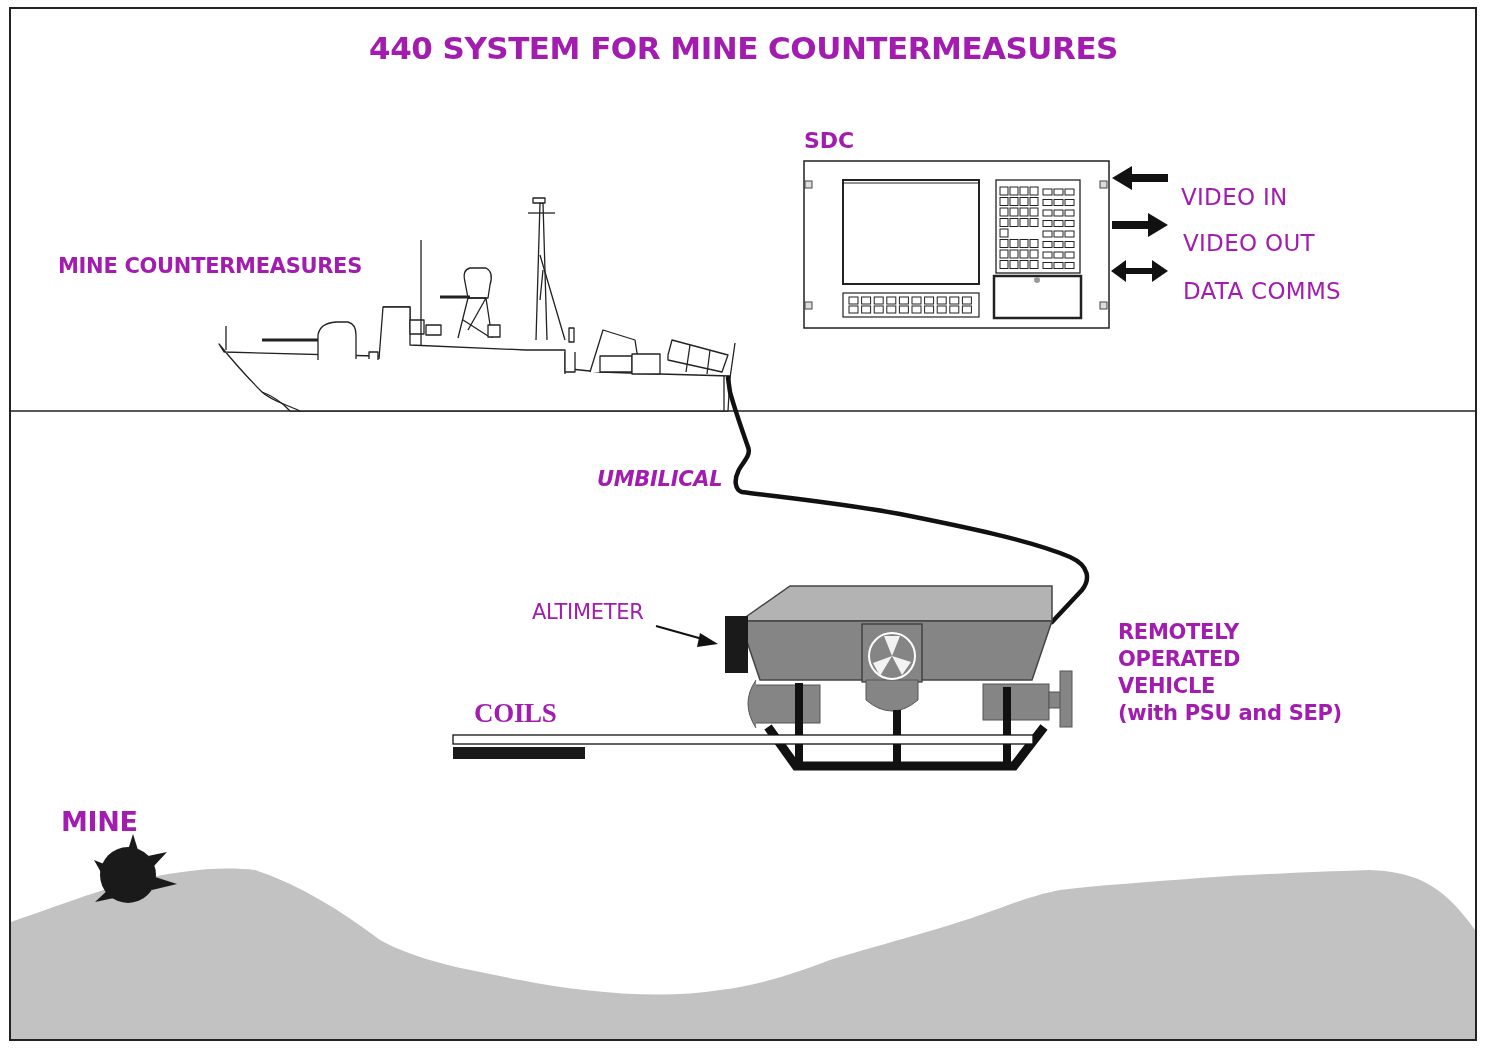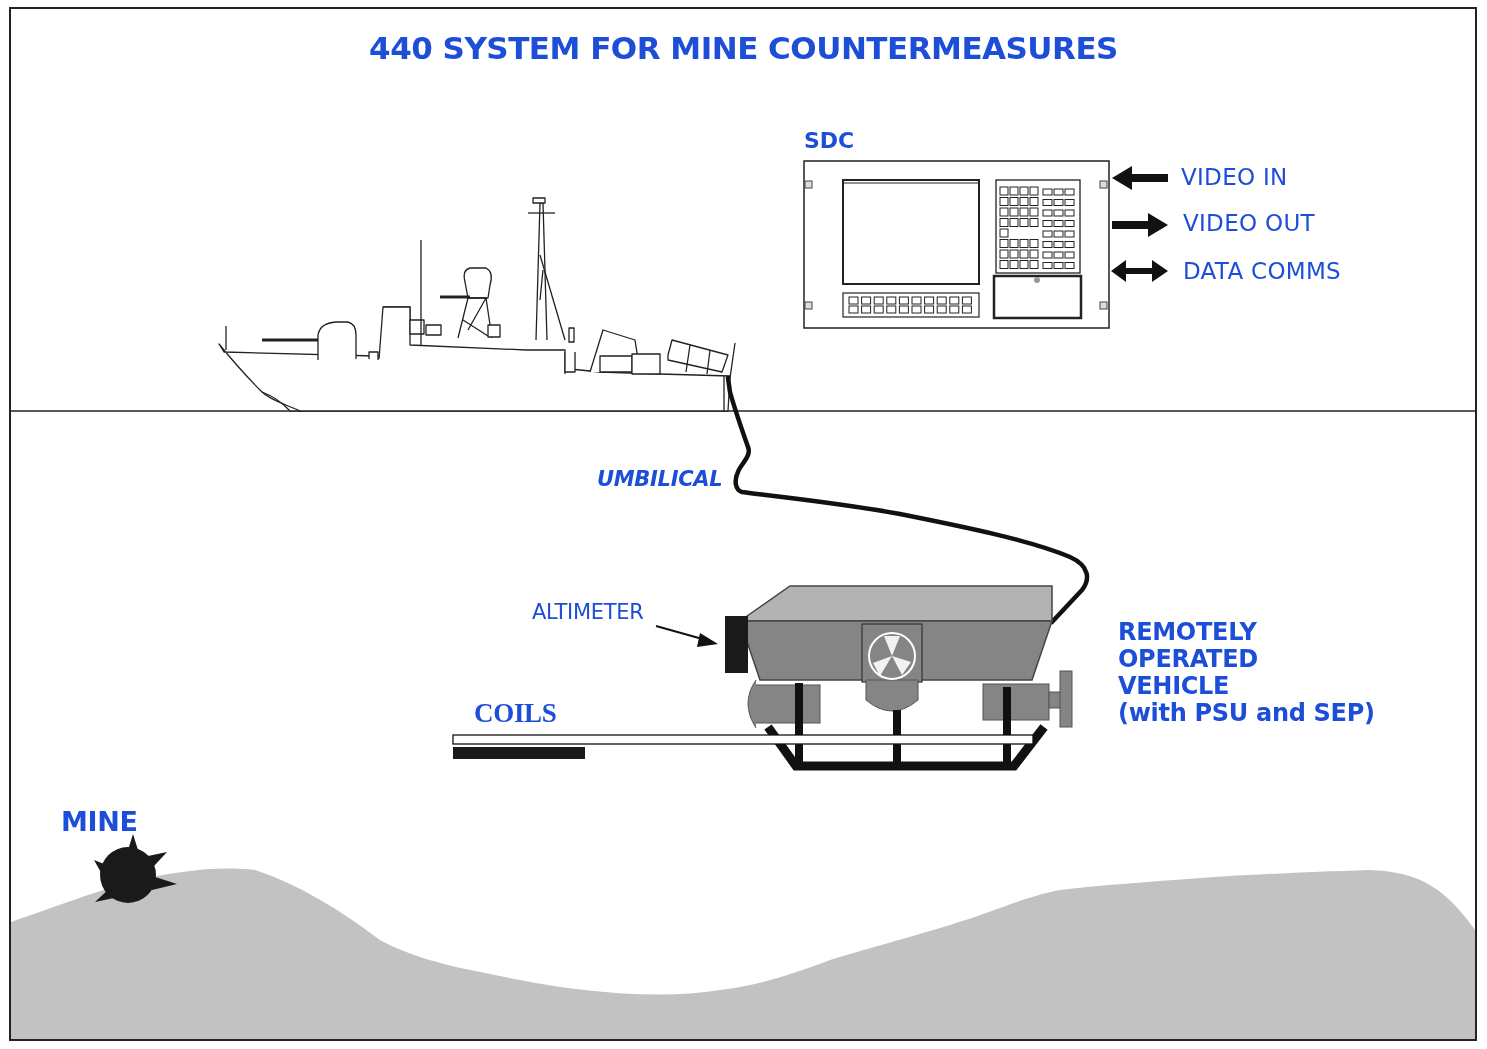--- a/index.html
+++ b/index.html
@@ -1,26 +1,26 @@
 <!DOCTYPE html>
 <html><head>
 <meta charset="utf-8">
 <style>
   html, body { margin: 0; padding: 0; background: #ffffff; }
   body { width: 1487px; height: 1049px; position: relative; overflow: hidden; font-family: "DejaVu Sans", sans-serif; }
   #stage { position: absolute; left: 0; top: 0; width: 1487px; height: 1049px; }
-  .lbl { position: absolute; color: #1d4ed8; font-family: "DejaVu Sans", sans-serif; white-space: nowrap; }
+  .lbl { position: absolute; color: #a21caf; font-family: "DejaVu Sans", sans-serif; white-space: nowrap; }
   .title { left: 0; width: 1487px; text-align: center; top: 30px; font-size: 31px; font-weight: bold; letter-spacing: -0.5px; }
   .vessel-label { left: 40px; width: 340px; top: 252px; font-size: 21px; font-weight: bold; text-align: center; line-height: 28px; letter-spacing: -0.3px; }
   .sdc-label { left: 804px; top: 128px; font-size: 22px; font-weight: bold; }
-  .io-label { font-size: 23px; font-weight: normal; letter-spacing: 0.3px; }
+  .io-label { font-size: 23px; font-weight: normal; letter-spacing: 0.3px; margin-top: 20px; }
   .umb-label { left: 597px; top: 467px; font-size: 21px; font-weight: bold; letter-spacing: -0.3px; font-style: italic; }
   .alt-label { left: 532px; top: 600px; font-size: 21px; font-weight: normal; letter-spacing: -0.3px; }
   .coils-label { left: 474px; top: 698px; font-size: 27px; font-weight: bold; letter-spacing: -0.3px; font-family: Liberation Serif, serif; }
-  .rov-label { left: 1118px; top: 619px; font-size: 24px; font-weight: bold; line-height: 27px; letter-spacing: -0.3px; }
+  .rov-label { left: 1118px; top: 619px; font-size: 21px; font-weight: bold; line-height: 27px; letter-spacing: -0.3px; }
   .mine-label { left: 61px; top: 806px; font-size: 27px; font-weight: bold; letter-spacing: -0.3px; }
 </style>
 </head>
 <body>
 
 <div id="stage">
   <svg width="1487" height="1049" viewBox="0 0 1487 1049" xmlns="http://www.w3.org/2000/svg">
 
     <rect x="10" y="8" width="1466" height="1032" fill="#ffffff" stroke="#222" stroke-width="2"></rect>
 
@@ -213,20 +213,21 @@
       <path d="M177,884 L152,876 L152,890 Z"></path>
       <path d="M94,860 L109,866 L103,876 Z"></path>
       <path d="M95,902 L110,888 L114,898 Z"></path>
     </g>
   </svg>
 
   
   <div class="lbl title">440 SYSTEM FOR MINE COUNTERMEASURES</div>
 
   <div class="lbl vessel-label">
+    <div>MINE COUNTERMEASURES</div>
   </div>
 
   <div class="lbl sdc-label">SDC</div>
 
   <div class="lbl io-label" style="left:1181px; top:164px;">VIDEO IN</div>
   <div class="lbl io-label" style="left:1183px; top:210px;">VIDEO OUT</div>
   <div class="lbl io-label" style="left:1183px; top:258px;">DATA COMMS</div>
 
   <div class="lbl umb-label">UMBILICAL</div>
   <div class="lbl alt-label">ALTIMETER</div>

